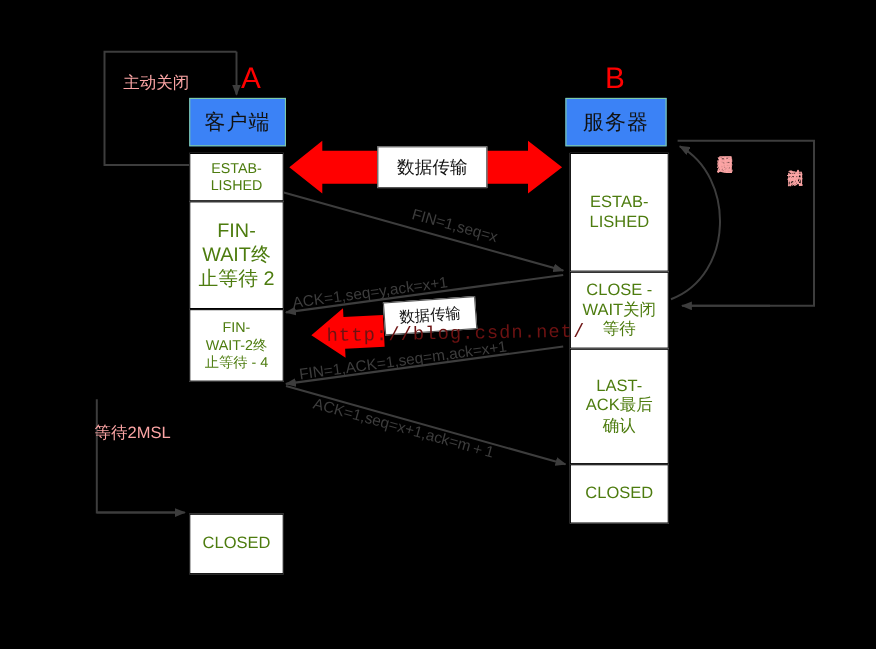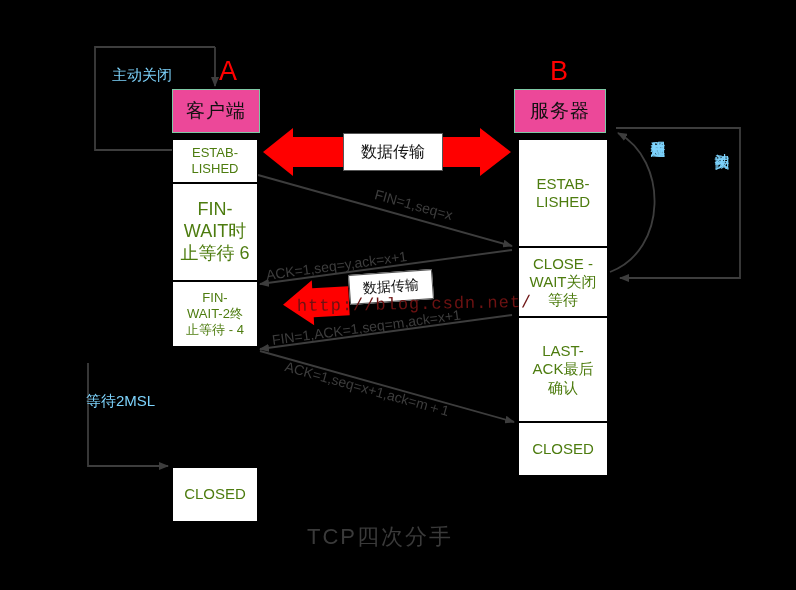--- a/index.html
+++ b/index.html
@@ -3,41 +3,41 @@
 <meta charset="utf-8">
 <style>
   html,body{margin:0;padding:0;background:#000;}
   body{width:796px;height:590px;position:relative;overflow:hidden;
        font-family:"Liberation Sans","DejaVu Sans",sans-serif;}
   #stage{position:absolute;left:0;top:0;width:796px;height:590px;}
   .abs{position:absolute;}
 
   
   .endpoint-head{
-    background:#ec4899;border:1px solid #7ec9a5;
+    background:#3b82f6;border:1px solid #7ec9a5;
     display:flex;align-items:center;justify-content:center;
     font-size:19px;color:#111;letter-spacing:1px;font-family:Liberation Serif, serif;
   }
   
   .state-box{
     background:#ffffff;border:1.6px solid #000;
     display:flex;align-items:center;justify-content:center;
     text-align:center;color:#4d7c0f;line-height:1.22;
     box-sizing:border-box;
   }
   .state-box.small{font-size:13px;}
   .state-box.mid{font-size:15px;}
   .state-box.big{font-size:18px;}
   .state-box span{display:block;padding:0 2px;}
 
   
   .endpoint-letter{color:#ff0000;font-size:27px;line-height:1;}
 
   
-  .grey-text{color:#7dd3fc;font-size:15px;white-space:nowrap;}
+  .grey-text{color:#fca5a5;font-size:15px;white-space:nowrap;}
   .grey-text.vert{writing-mode:vertical-rl;text-orientation:upright;letter-spacing:0px;}
 
   
   .data-label{
     background:#fff;border:1px solid #555;color:#111;
     display:flex;align-items:center;justify-content:center;
     font-size:16px;white-space:nowrap;box-sizing:border-box;
   }
   .data-label.rot{transform:rotate(-4deg);font-size:14px;}
 
@@ -120,22 +120,22 @@
   <div class="abs state-box small" style="left:172px;top:139px;width:86px;height:44px;">
     <div>
       <span>ESTAB-</span>
       <span>LISHED</span>
     </div>
   </div>
 
   <div class="abs state-box big" style="left:172px;top:183px;width:86px;height:98px;">
     <div>
       <span>FIN-</span>
-      <span>WAIT时</span>
-      <span>止等待 6</span>
+      <span>WAIT终</span>
+      <span>止等待 2</span>
     </div>
   </div>
 
   <div class="abs state-box small" style="left:172px;top:281px;width:86px;height:66px;">
     <div>
       <span>FIN-</span>
       <span>WAIT-2终</span>
       <span>止等待 - 4</span>
     </div>
   </div>
@@ -175,35 +175,34 @@
   </div>
 
   <div class="abs state-box mid" style="left:518px;top:422px;width:90px;height:54px;">
     <div>
       <span>CLOSED</span>
     </div>
   </div>
 
   <div class="abs grey-text" style="left:112px;top:66px;">主动关闭</div>
 
-  <div class="abs grey-text" style="left:86px;top:392px;text-align:center;">等待2MSL</div>
+  <div class="abs grey-text" style="left:86px;top:384px;text-align:center;">等待2MSL</div>
 
   <div class="abs grey-text vert" style="left:648px;top:130px;">通知应用进程</div>
 
   <div class="abs grey-text vert" style="left:712px;top:142px;">被动关闭</div>
 
   <div class="abs data-label" style="left:343px;top:133px;width:100px;height:38px;">数据传输</div>
 
   <div class="abs data-label rot" style="left:349px;top:272px;width:84px;height:30px;">数据传输</div>
 
   <div class="abs pkt-label" style="left:375px;top:186px;transform:rotate(15.5deg);">FIN=1,seq=x</div>
 
   <div class="abs pkt-label" style="left:266px;top:267px;transform:rotate(-7.7deg);">ACK=1,seq=y,ack=x+1</div>
 
   <div class="abs pkt-label" style="left:272px;top:332px;transform:rotate(-7.7deg);">FIN=1,ACK=1,seq=m,ack=x+1</div>
 
   <div class="abs pkt-label" style="left:285px;top:358px;transform:rotate(15.5deg);">ACK=1,seq=x+1,ack=m＋1</div>
 
   <div class="abs watermark" style="left:297px;top:295px;">http://blog.csdn.net/</div>
 
-  <div class="abs caption" style="left:307px;top:522px;">TCP四次分手</div>
 
 </div>
 
 </body></html>

